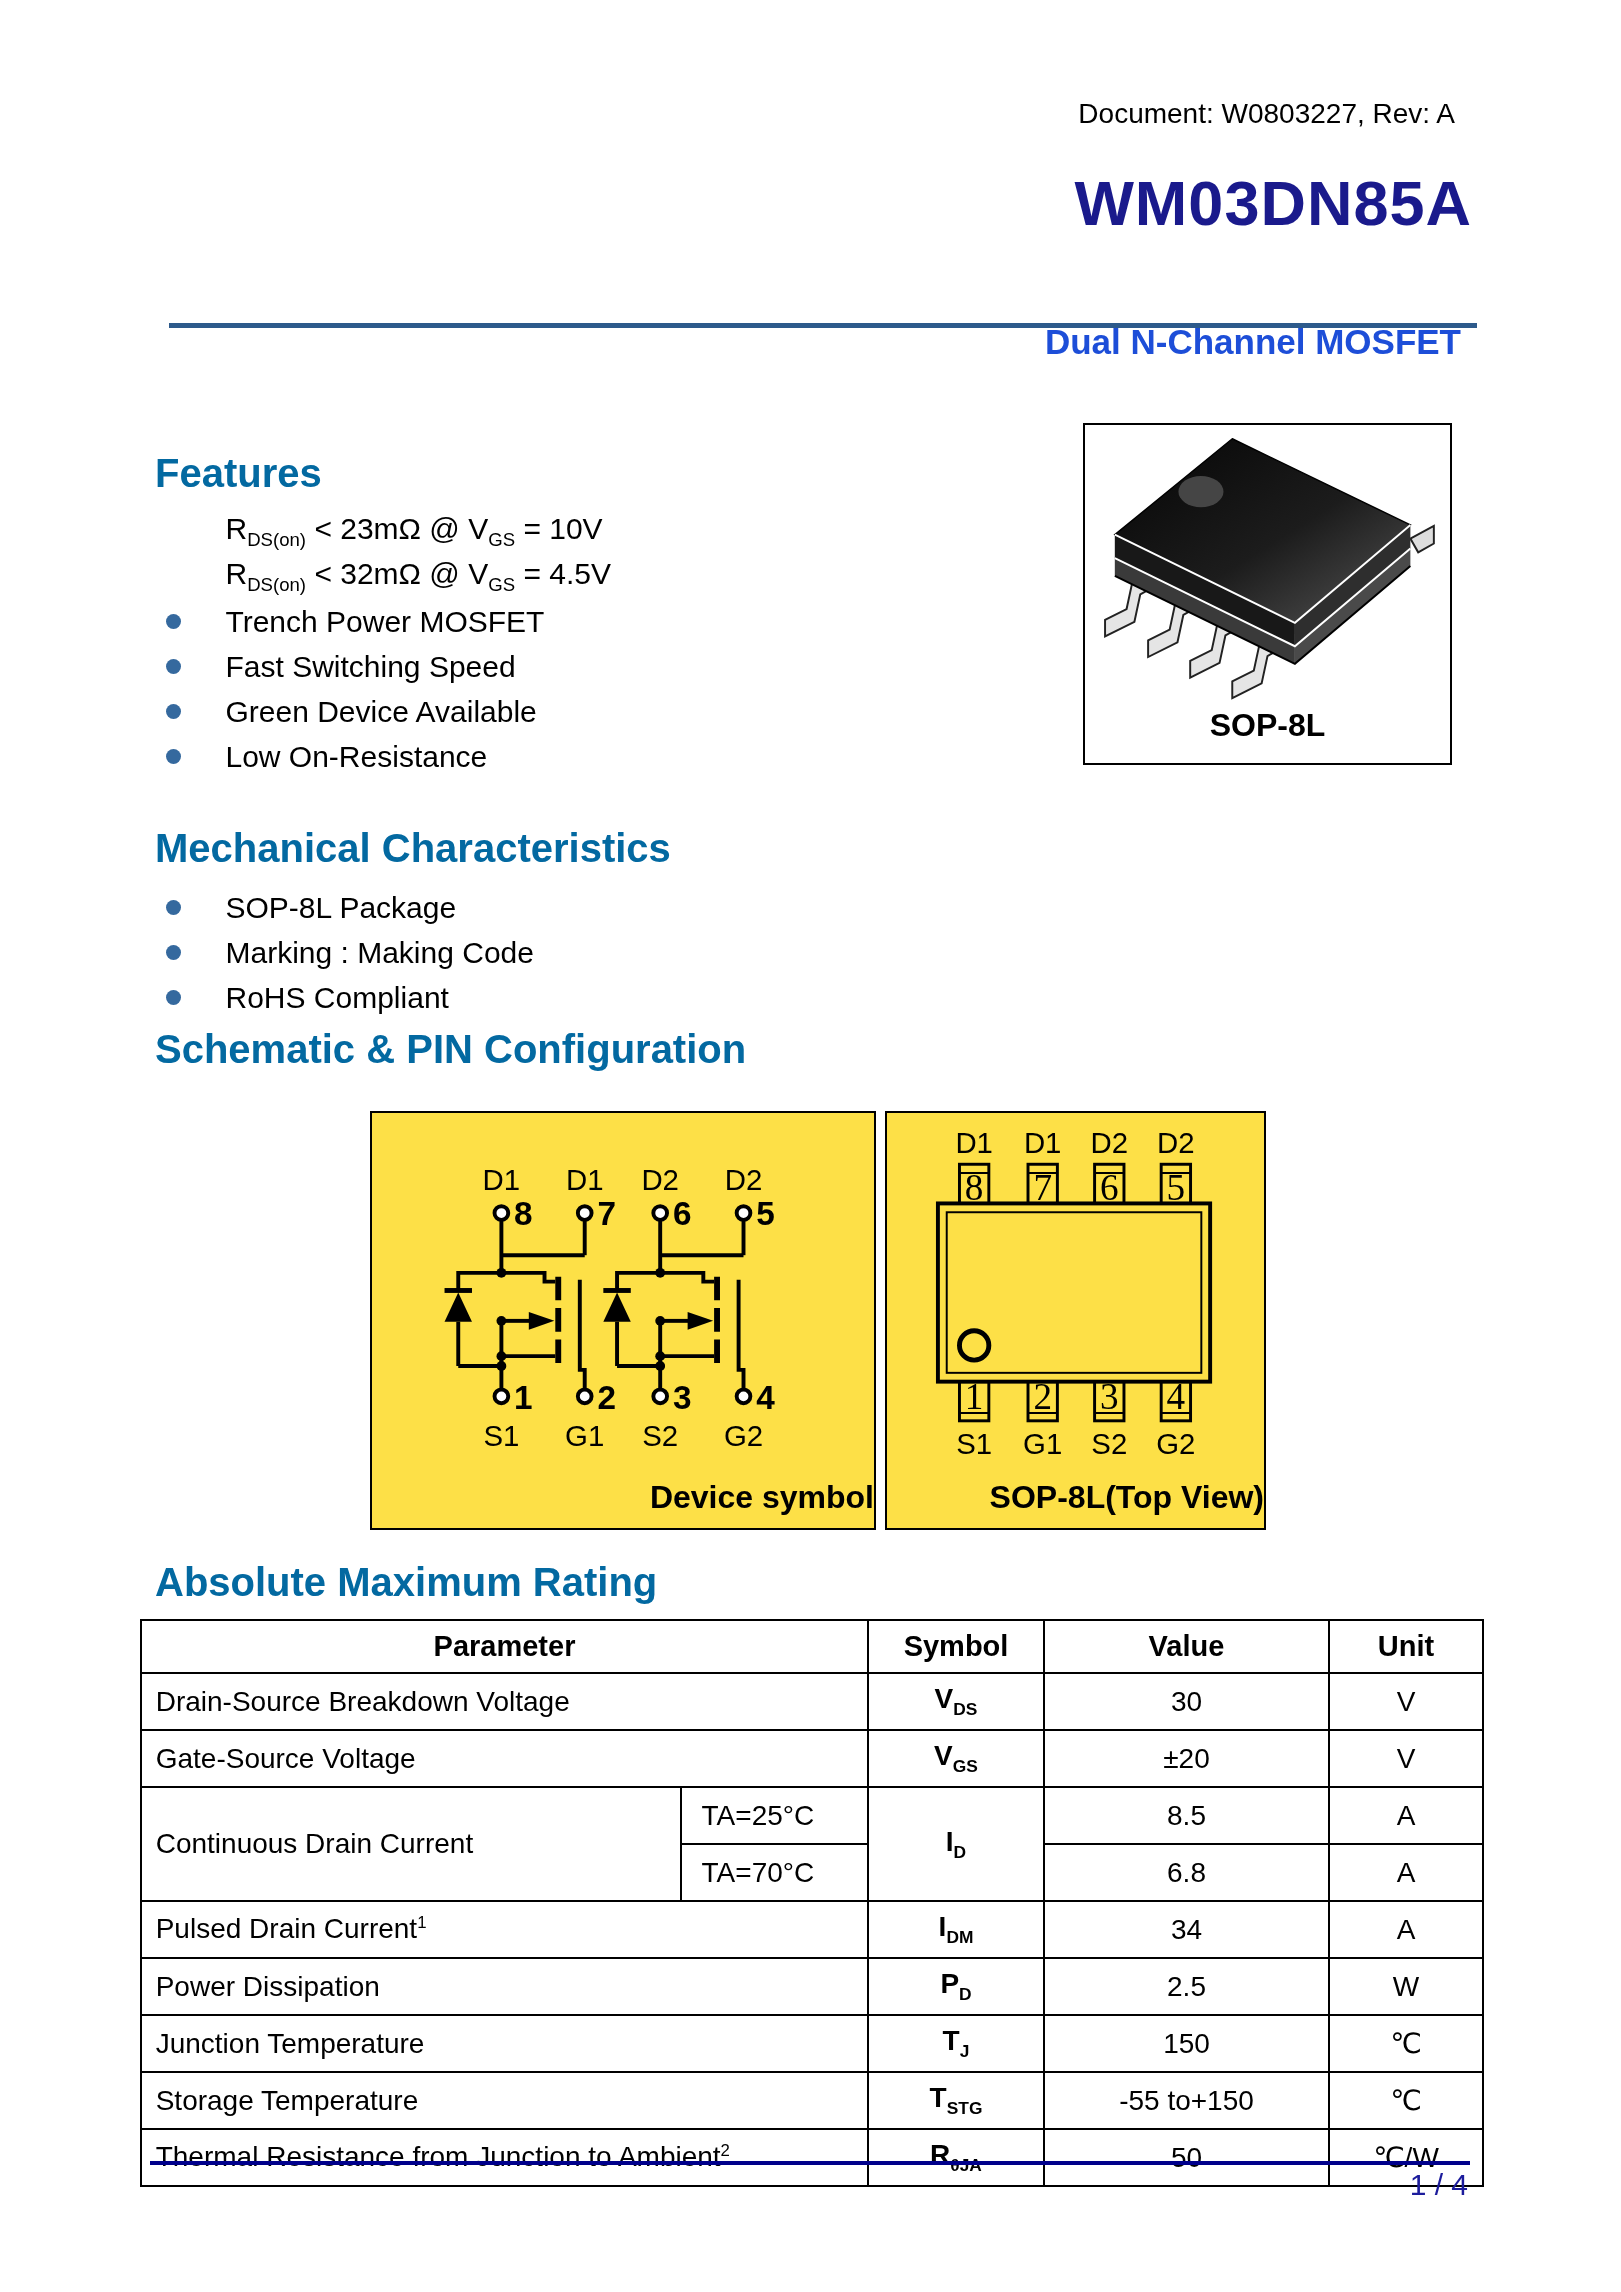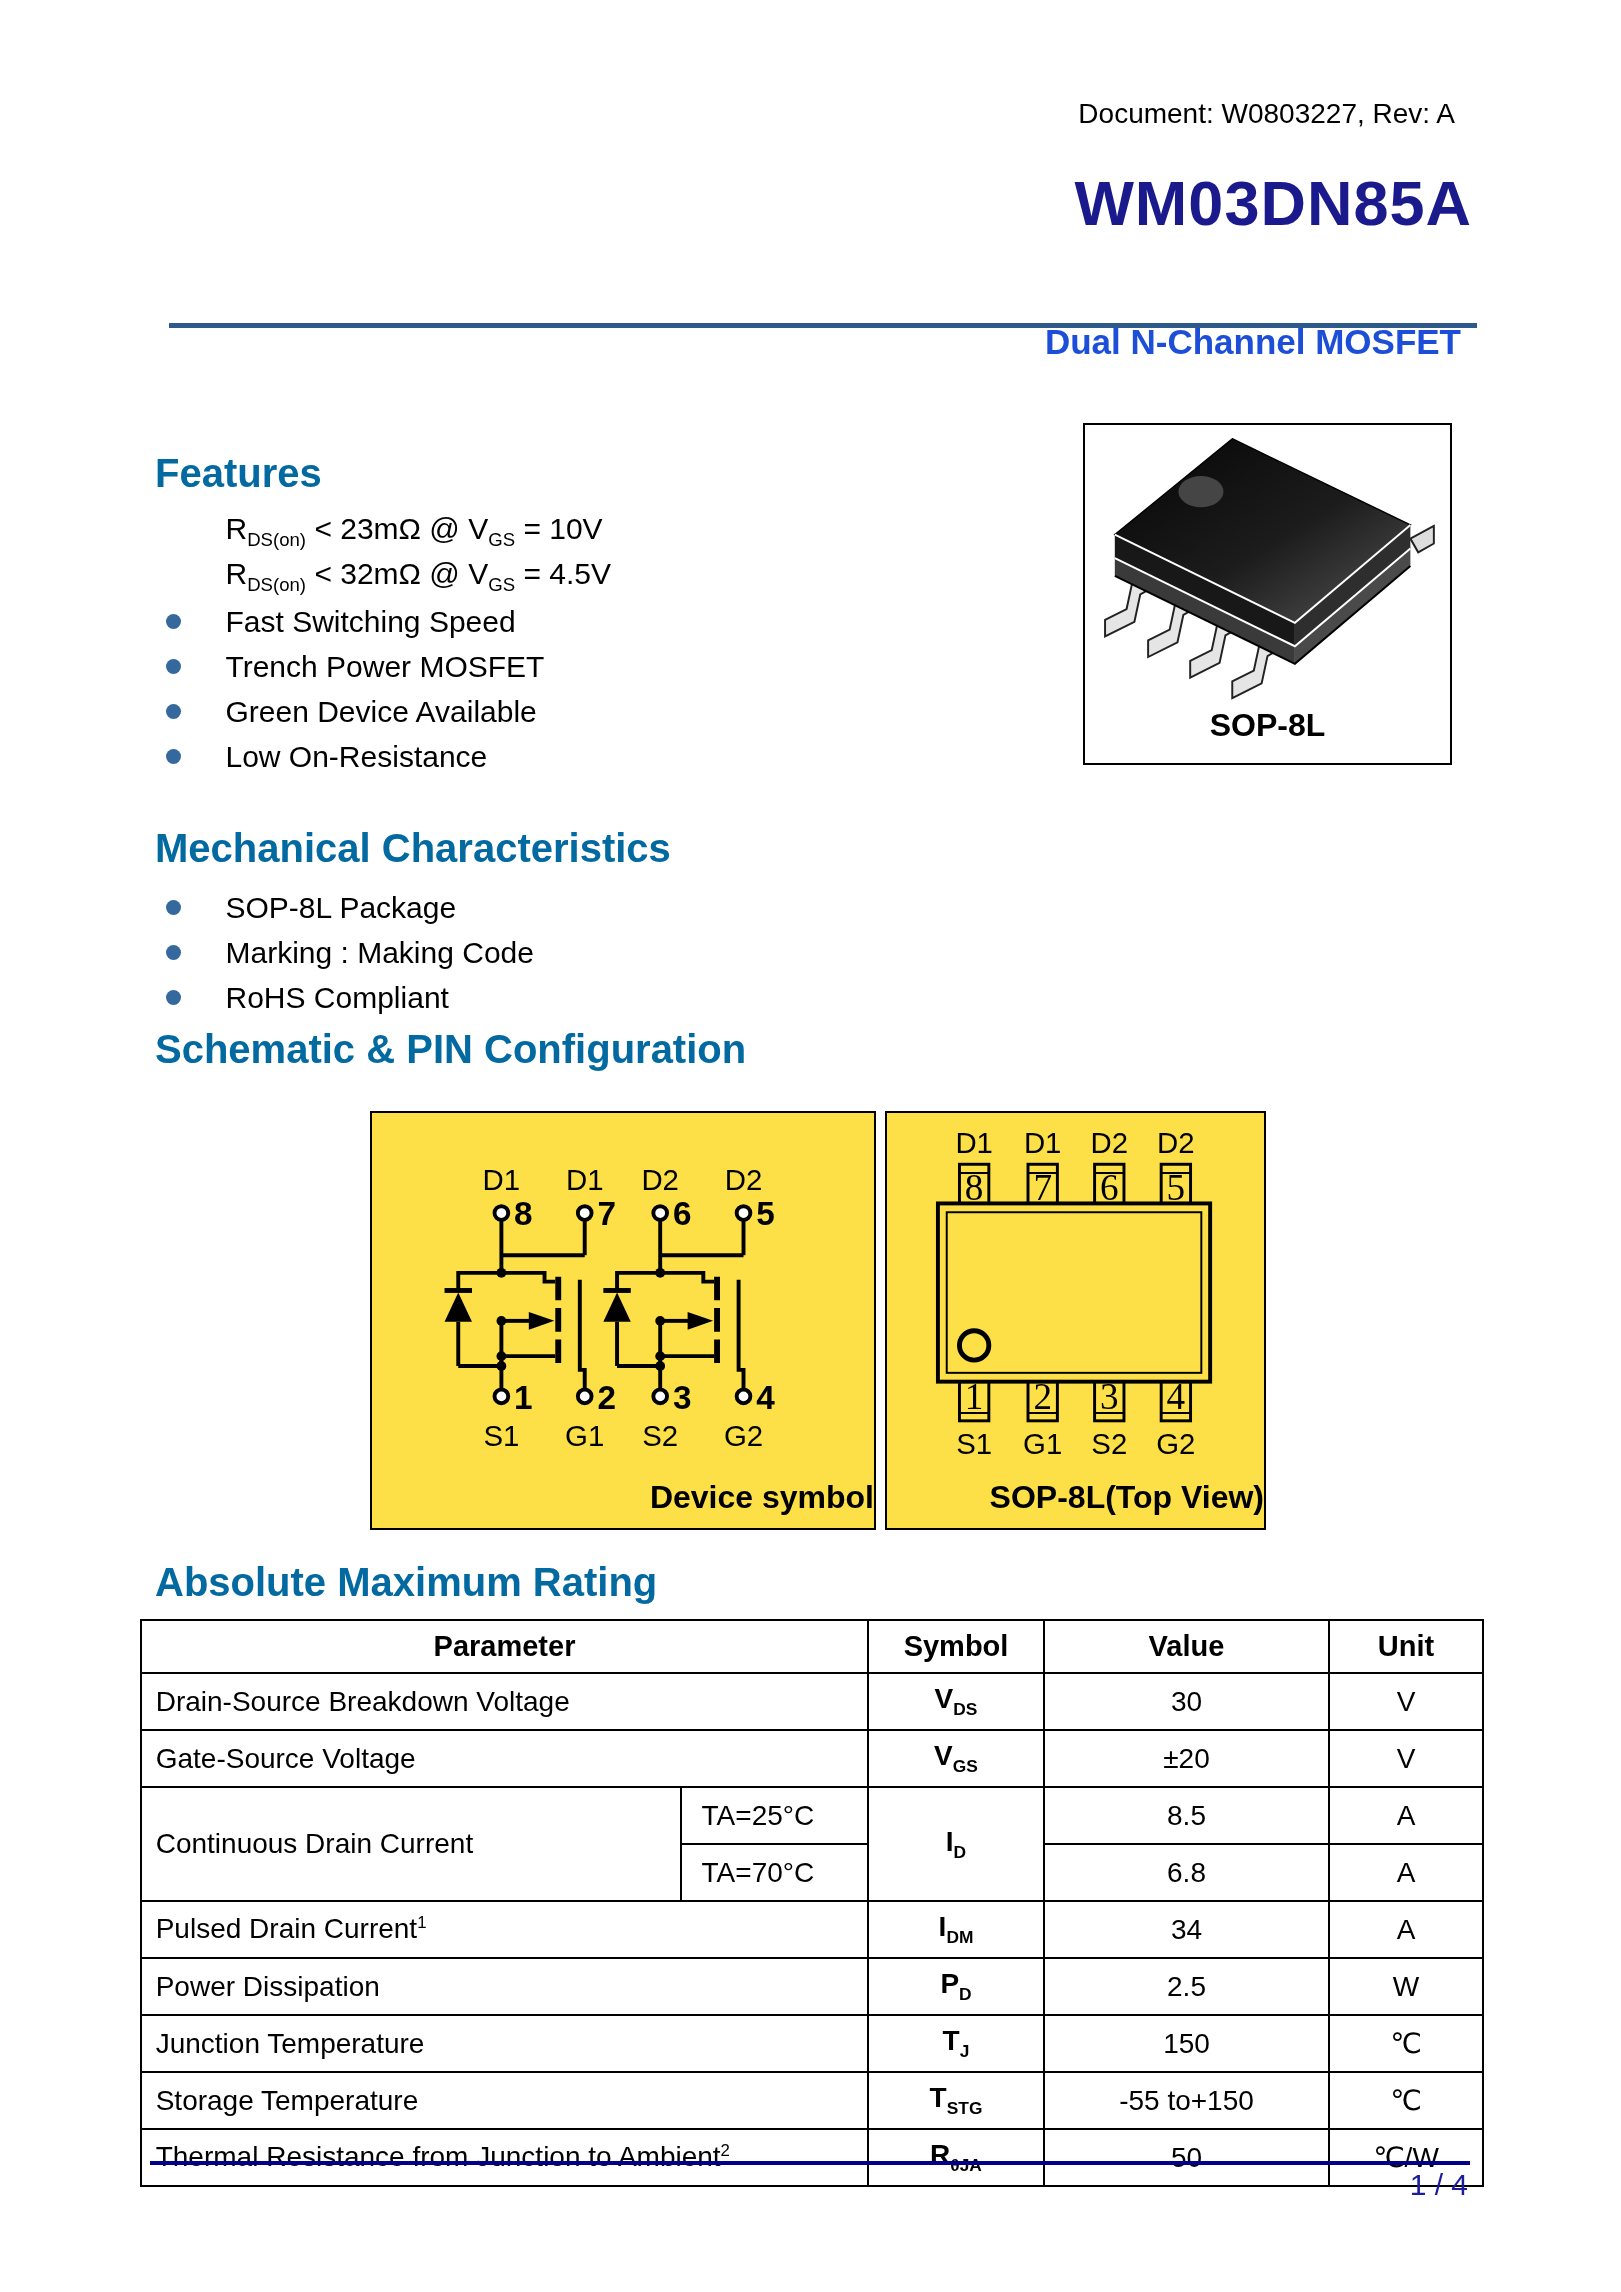--- a/index.html
+++ b/index.html
@@ -110,25 +110,25 @@
       <div class="feat-row">
         <span class="dot spacer"></span>
         <span class="feat-text"><span>R</span><sub>DS(on)</sub><span> &lt; 23mΩ @ V</span><sub>GS</sub><span> = 10V</span></span>
       </div>
       <div class="feat-row">
         <span class="dot spacer"></span>
         <span class="feat-text"><span>R</span><sub>DS(on)</sub><span> &lt; 32mΩ @ V</span><sub>GS</sub><span> = 4.5V</span></span>
       </div>
       <div class="feat-row">
         <span class="dot"></span>
+        <span class="feat-text"><span>Trench Power MOSFET</span></span>
+      </div>
+      <div class="feat-row">
+        <span class="dot"></span>
         <span class="feat-text"><span>Fast Switching Speed</span></span>
-      </div>
-      <div class="feat-row">
-        <span class="dot"></span>
-        <span class="feat-text"><span>Trench Power MOSFET</span></span>
       </div>
       <div class="feat-row">
         <span class="dot"></span>
         <span class="feat-text"><span>Green Device Available</span></span>
       </div>
       <div class="feat-row">
         <span class="dot"></span>
         <span class="feat-text"><span>Low On-Resistance</span></span>
       </div>
     </div>

